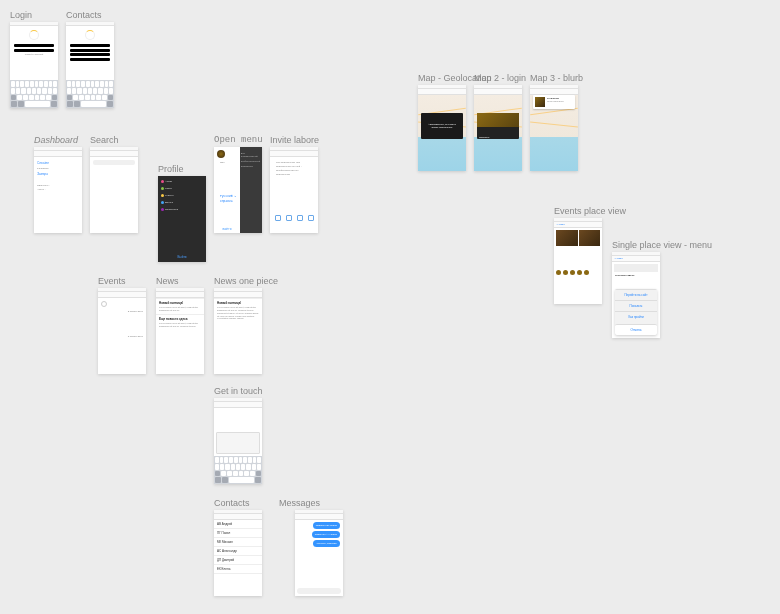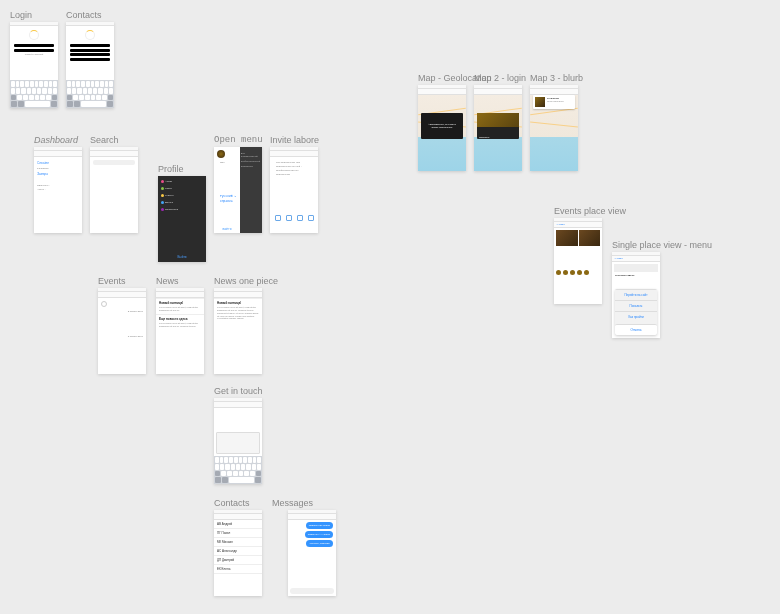--- a/index.html
+++ b/index.html
@@ -489,21 +489,21 @@
     <div class="nav-bar"></div>
     <div class="contact-item">АВ Андрей</div>
     <div class="contact-item">ПГ Павел</div>
     <div class="contact-item">МК Михаил</div>
     <div class="contact-item">АС Александр</div>
     <div class="contact-item">ДП Дмитрий</div>
     <div class="contact-item">ЕК Елена</div>
   </div>
 </div>
 
-<div class="screen-group" style="left:272px; top:510px;padding-left:16px;">
+<div class="screen-group" style="left:279px; top:510px;padding-left:16px;">
   <div class="screen-label">Messages</div>
   <div class="screen">
     <div class="status-bar"></div>
     <div class="nav-bar"></div>
     <div class="msg-bubble">Привет! Как дела?</div>
     <div class="msg-bubble">Отлично! А у тебя?</div>
     <div class="msg-bubble">Хорошо, работаю</div>
     <div style="position:absolute;bottom:2px;left:2px;right:2px;height:6px;background:#f0f0f0;border-radius:3px;"></div>
   </div>
 </div>

